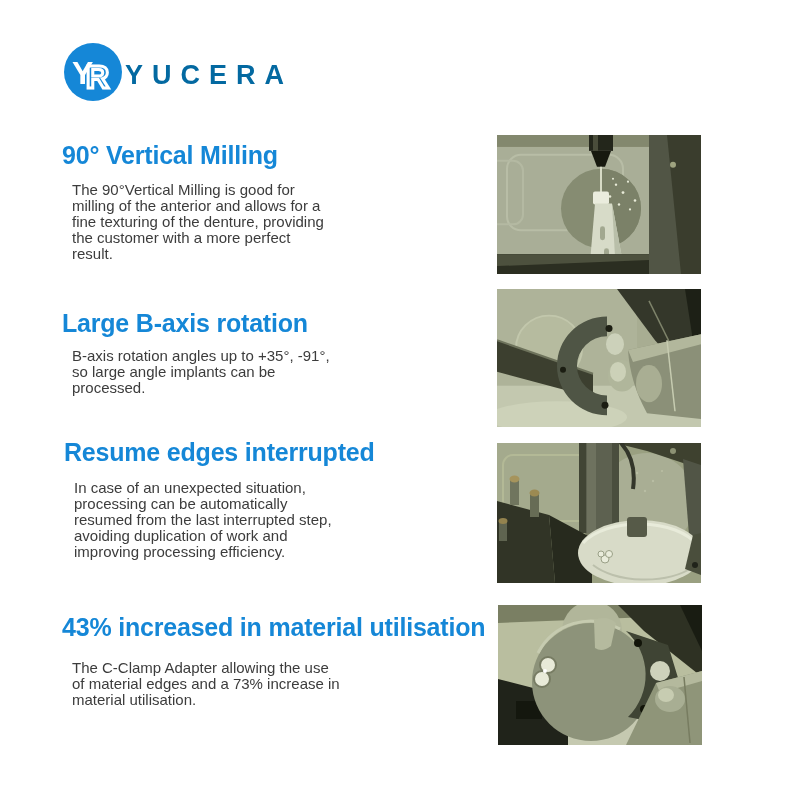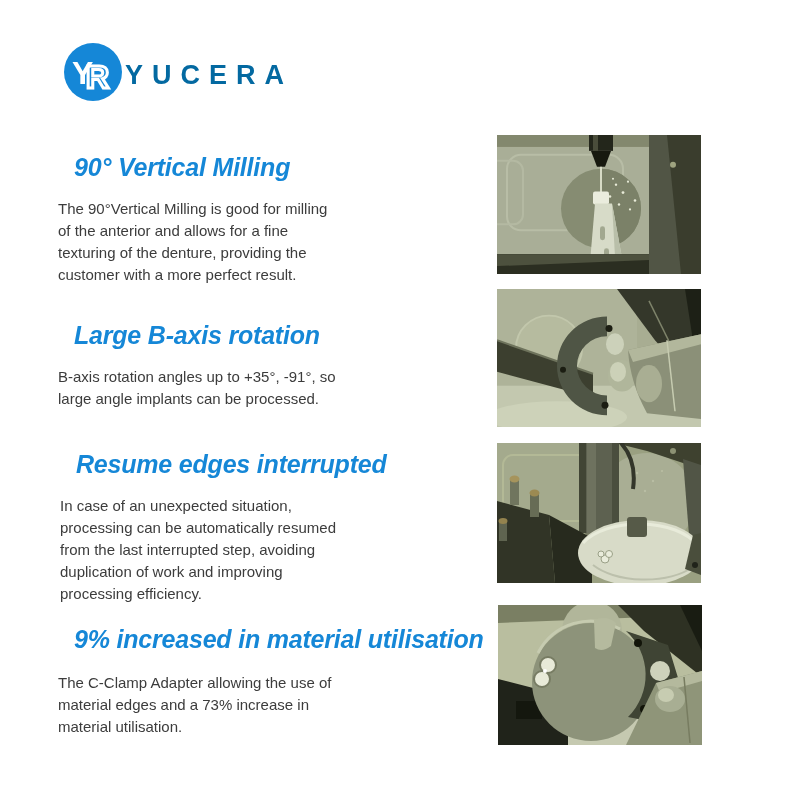--- a/index.html
+++ b/index.html
@@ -9,25 +9,25 @@
   }
   .logo-mark { position:absolute; left:64px; top:43px; width:58px; height:58px; }
   .logo-mark text { font-family:"Liberation Sans","DejaVu Sans",sans-serif; font-weight:bold; }
   .wordmark {
     position:absolute; left:125px; top:60px;
     font-size:27px; font-weight:bold; letter-spacing:9px; color:#0369a1;
     white-space:nowrap;
   }
   .feature { position:absolute; }
   .feature h2 {
-    margin:16px; font-size:25px; line-height:30px; font-weight:bold;
-    color:#1587d7; letter-spacing:-0.2px; white-space:nowrap;font-style:italic;
+    margin:4px; font-size:25px; line-height:30px; font-weight:bold;
+    color:#1587d7; letter-spacing:-0.2px; white-space:nowrap;
   }
   .feature p {
-    margin:0; font-size:15px; line-height:22px; color:#3c3c3c;
+    margin:14px; font-size:15px; line-height:16px; color:#3c3c3c;
   }
   .s1 { left:58px; top:136px; width:280px; } .s1 p { margin-top:12px; }
   .s2 { left:58px; top:304px; width:290px; } .s2 p { margin-top:10px; }
   .s3 { left:60px; top:433px; width:290px; } .s3 p { margin-top:13px; }
   .s4 { left:58px; top:608px; width:300px; } .s4 p { margin-top:18px; }
   .photo { position:absolute; width:204px; overflow:hidden; }
   .photo svg { display:block; width:100%; height:100%; }
   .p1 { left:497px; top:135px; height:139px; }
   .p2 { left:497px; top:289px; height:138px; }
   .p3 { left:497px; top:443px; height:140px; }
@@ -54,21 +54,21 @@
     <h2>Large B-axis rotation</h2>
     <p>B-axis rotation angles up to +35°, -91°, so large angle implants can be processed.</p>
   </section>
 
   <section class="feature s3">
     <h2>Resume edges interrupted</h2>
     <p>In case of an unexpected situation, processing can be automatically resumed from the last interrupted step, avoiding duplication of work and improving processing efficiency.</p>
   </section>
 
   <section class="feature s4">
-    <h2>9% increased in material utilisation</h2>
+    <h2>43% increased in material utilisation</h2>
     <p>The C-Clamp Adapter allowing the use of material edges and a 73% increase in material utilisation.</p>
   </section>
 
   <div class="photo p1">
     <svg viewBox="0 0 204 140" preserveAspectRatio="none">
       <rect width="204" height="140" fill="#9da283"></rect>
       <rect x="0" y="0" width="152" height="120" fill="#a9ae97"></rect>
       <rect x="0" y="0" width="152" height="12" fill="#83886e"></rect>
       <rect x="10" y="20" width="116" height="76" rx="14" fill="none" stroke="#b8bda6" stroke-width="2"></rect>
       <rect x="-30" y="26" width="56" height="64" rx="10" fill="none" stroke="#b4b9a2" stroke-width="2"></rect>

